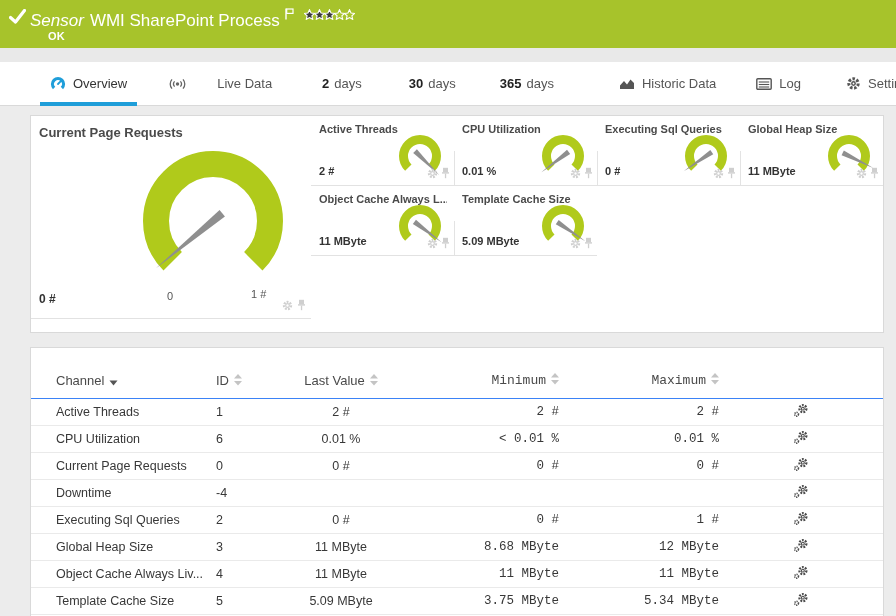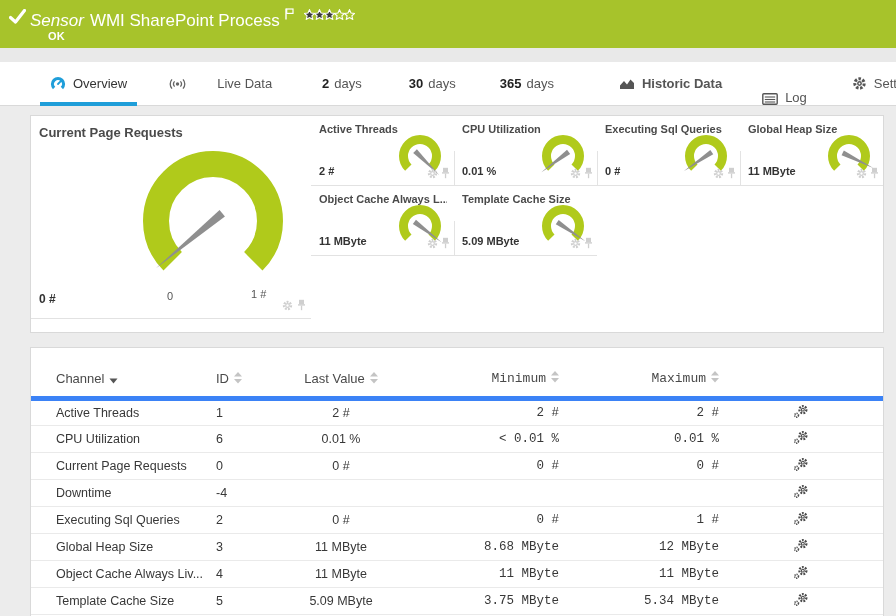--- a/index.html
+++ b/index.html
@@ -28,22 +28,22 @@
   .tab { position:relative; display:flex; align-items:center; padding:0 10px; font-size:13px; color:#555; cursor:pointer; white-space:nowrap; }
   .tab .ticon { display:inline-flex; margin-right:7px; }
   .tab.active { color:#333; }
   .tab.active::after { content:""; position:absolute; left:0; right:0; bottom:-1px; height:4px; background:var(--blue); }
   .t-num { font-weight:bold; color:#222; margin-right:5px; }
   .tab:nth-child(1){ margin-left:40px; }
   .tab:nth-child(2){ margin-left:21px;gap:23px; }
   .tab:nth-child(3){ margin-left:30px; }
   .tab:nth-child(4){ margin-left:27px; }
   .tab:nth-child(5){ margin-left:24px; }
-  .tab:nth-child(6){ margin-left:45px;font-weight:bold; }
-  .tab:nth-child(7){ margin-left:20px;align-items:flex-end; }
+  .tab:nth-child(6){ margin-left:45px; }
+  .tab:nth-child(7){ margin-left:20px; }
   .tab:nth-child(8){ margin-left:25px; }
 
   
   .content { padding:9px 12px 0 30px; height:512px; }
   .panel { background:#fff; border:1px solid #d9d9d9; }
   .panel.gauges { height:218px; position:relative; margin-bottom:14px; }
   .panel.tablep { height:270px; overflow:hidden; }
 
   
   .primary { position:absolute; left:0; top:0; width:280px; height:203px; border-bottom:1px solid #e2e2e2; }
@@ -61,21 +61,21 @@
     content:""; position:absolute; left:0; bottom:0; height:34px; border-left:1px solid #e3e3e3; }
   .g-title { position:absolute; left:8px; top:7px; font-size:11px; font-weight:bold; color:#4a4a4a; white-space:nowrap; overflow:hidden; max-width:128px; }
   .g-dial { position:absolute; left:79px; top:10px; width:60px; height:60px; }
   .g-value { position:absolute; left:8px; top:49px; font-size:11px; font-weight:bold; color:#333; }
   .g-icons { position:absolute; right:4px; bottom:2px; display:flex; gap:3px; align-items:flex-end; }
 
   
   table { border-collapse:collapse; width:100%; table-layout:fixed; }
   col.w-ch{width:185px;} col.w-id{width:85px;} col.w-last{width:80px;}
   col.w-min{width:178px;} col.w-max{width:160px;} col.w-set{width:auto;}
-  thead th { height:50px; vertical-align:bottom; padding-bottom:9px; font-weight:normal; font-size:13px; color:#4a4a4a; border-bottom:5px solid #3b82f6; }
+  thead th { height:50px; vertical-align:bottom; padding-bottom:9px; font-weight:normal; font-size:13px; color:#4a4a4a; border-bottom:1px solid #3b82f6; }
   tbody td { height:27px; font-size:12.5px; color:#383838; border-bottom:1px solid #eaeaea; }
   th.c-ch, td.c-ch { text-align:left; padding-left:25px; }
   th.c-id, td.c-id { text-align:left; }
   th.c-last, td.c-last { text-align:center; }
   th.c-min, td.c-min, th.c-max, td.c-max { text-align:right;font-family:Liberation Mono, monospace; }
   th.c-set, td.c-set { text-align:center; }
   .sorts { display:inline-block; margin-left:5px; vertical-align:-1px; }
   .hdr-cell { cursor:pointer; }
   .row-gear { display:inline-flex; cursor:pointer; }
 </style>

